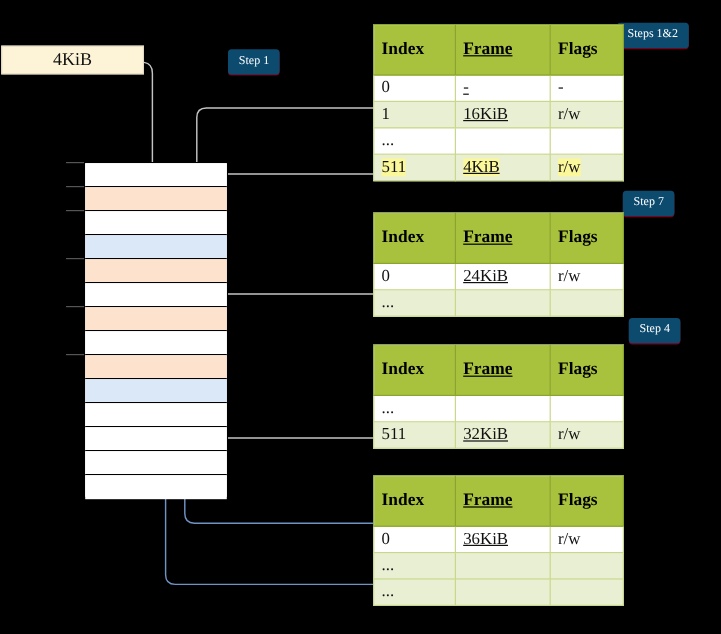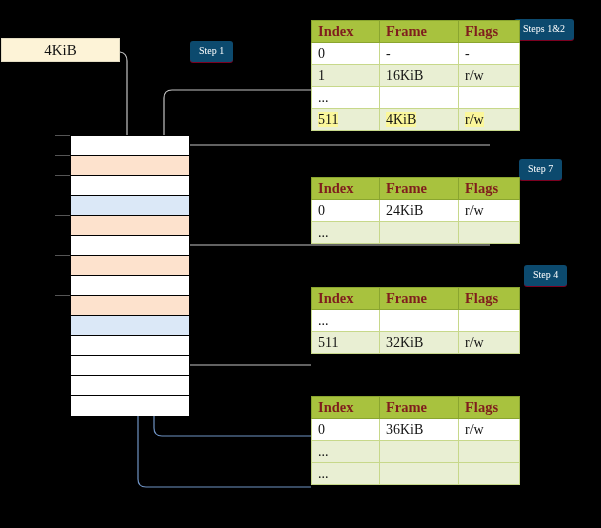--- a/index.html
+++ b/index.html
@@ -36,32 +36,32 @@
   .c-white{background:#ffffff;}
   .c-orange{background:#fde2cd;}
   .c-blue{background:#dbe8f7;}
 
   .tick{position:absolute;left:55px;width:15px;height:1px;background:#555;}
 
   
   .ptable{position:absolute;border-collapse:collapse;
           font-size:14px;background:#fff;border:1px solid #8aa52f;}
   .ptable th{
-    background:#a8c23e;color:#7f1d1d;font-weight:bold;
-    text-align:left;padding:2px 6px;border:1px solid #8aa52f;
+    background:#a8c23e;color:#000000;font-weight:bold;
+    text-align:left;padding:12px 6px;border:1px solid #8aa52f;
     font-size:14.5px;
   }
   .ptable td{
     padding:1px 6px;border:1px solid #c7d88a;color:#111;
     height:22px;box-sizing:border-box;
   }
   .ptable tr.alt td{background:#e9efd3;}
   .ptable tr.hl td span{background:#fbf79b;}
   .w-idx{width:55px;}
-  .w-frm{width:66px;}
+  .w-frm{width:66px;text-decoration:underline;}
   .w-flg{width:48px;}
 
   #tbl1{left:311px;top:20px;}
   #tbl2{left:311px;top:177px;}
   #tbl3{left:311px;top:287px;}
   #tbl4{left:311px;top:396px;}
 
   svg{position:absolute;left:0;top:0;pointer-events:none;}
 </style>
 </head>

